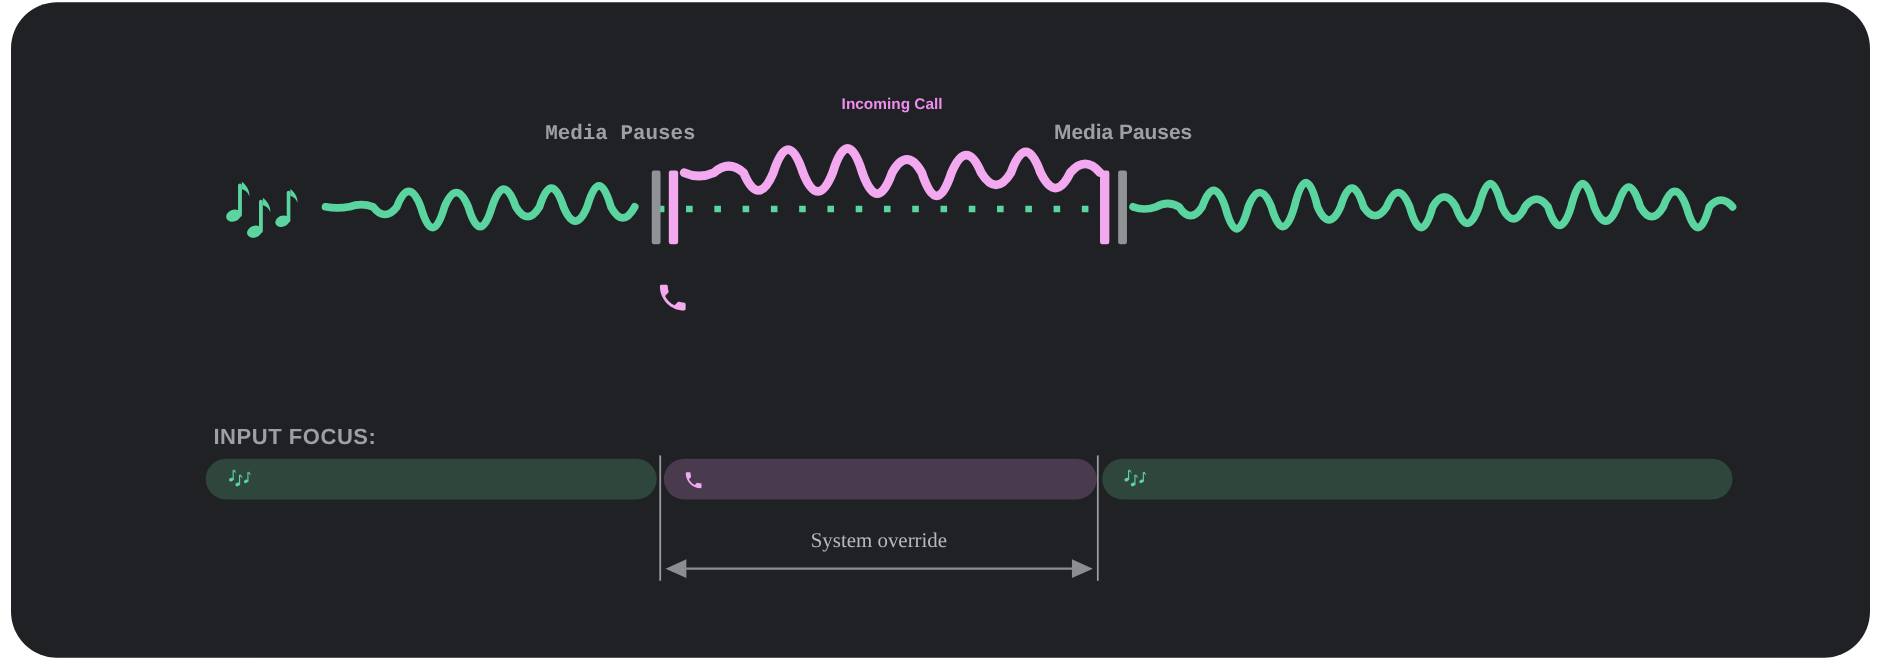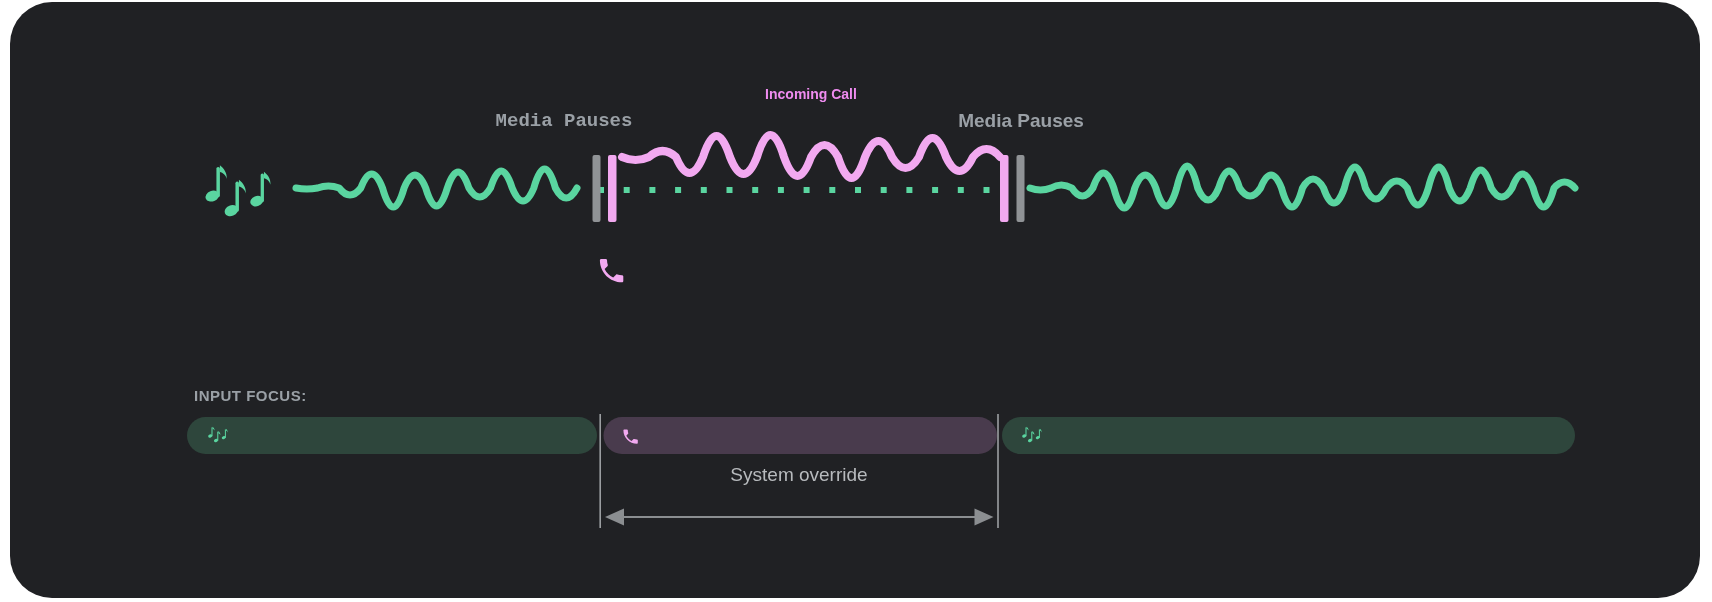--- a/index.html
+++ b/index.html
@@ -43,21 +43,21 @@
     font-size: 19px;
     font-weight: 700;
   }
   #incoming-call-label {
     color: var(--call-text-pink, #ef8cf0);
     font-size: 14px;
     font-weight: 700;
   }
   #input-focus-label {
     color: var(--label-gray, #9aa0a6);
-    font-size: 15px;
+    font-size: 20px;
     font-weight: 700;
     letter-spacing: 0.5px;
   }
   #system-override-label {
     color: var(--annotation-gray, #b7babd);
     font-size: 19px;
     font-weight: 400;
   }
   
   .wave-media { stroke: var(--media-green, #5ad5a0); stroke-width: 7; fill: none; stroke-linecap: round; stroke-linejoin: round; }
@@ -127,15 +127,15 @@
       <line class="arrow-stroke" x1="614" y1="517" x2="985" y2="517"></line>
       <path class="arrow-fill" d="M605 517 L624 508.5 L624 525.5 Z"></path>
       <path class="arrow-fill" d="M993.5 517 L974.5 508.5 L974.5 525.5 Z"></path>
     </g>
   </svg>
 
   <div class="label centered" id="media-pauses-label" style="left:564px; top:110px;font-family:Liberation Mono, monospace;">Media Pauses</div>
   <div class="label centered" id="incoming-call-label" style="left:811px; top:86px;">Incoming Call</div>
   <div class="label centered" id="media-resumes-label" style="left:1021px; top:110px;">Media Pauses</div>
   <div class="label" id="input-focus-label" style="left:194px; top:387px;">INPUT FOCUS:</div>
-  <div class="label centered" id="system-override-label" style="left:799px; top:464px;">System override</div>
+  <div class="label centered" id="system-override-label" style="left:799px; top:481px;font-family:Liberation Serif, serif;">System override</div>
 
 </div>
 
 </body></html>

